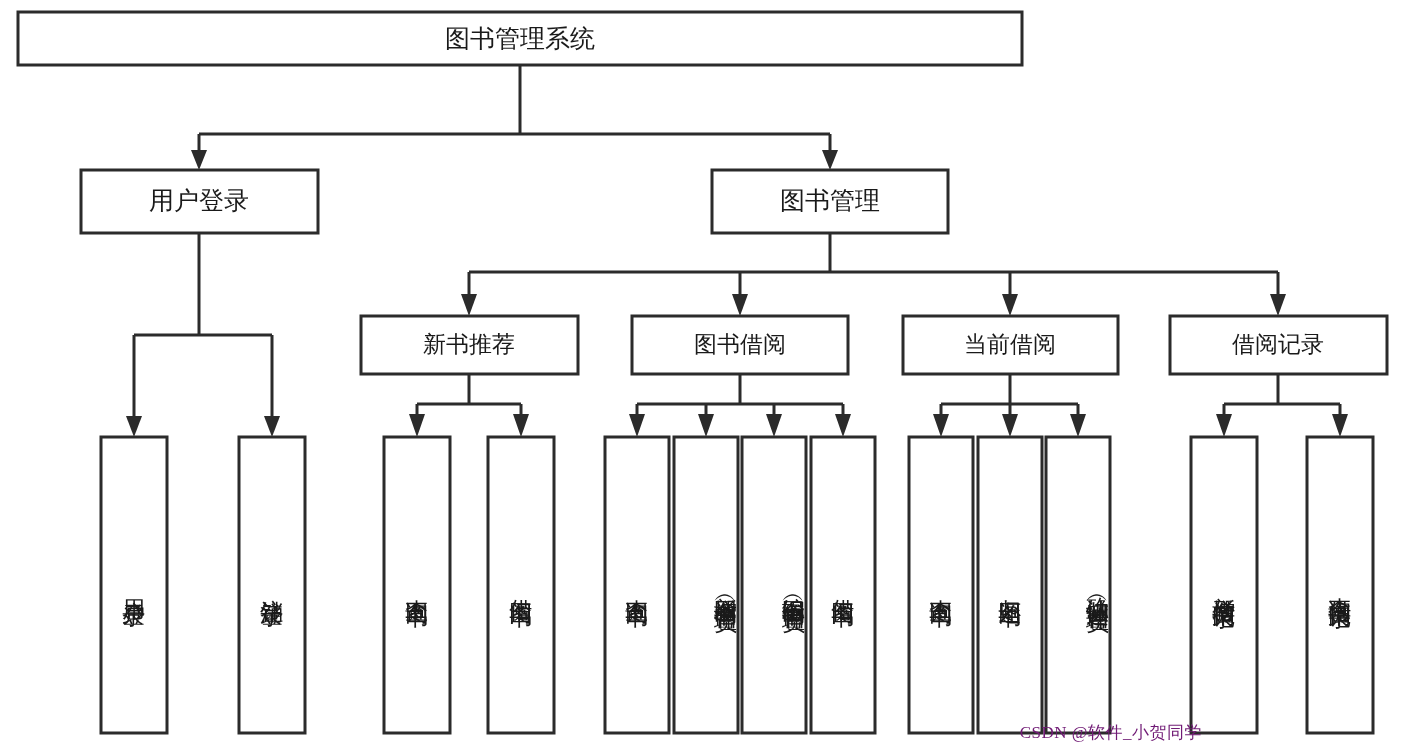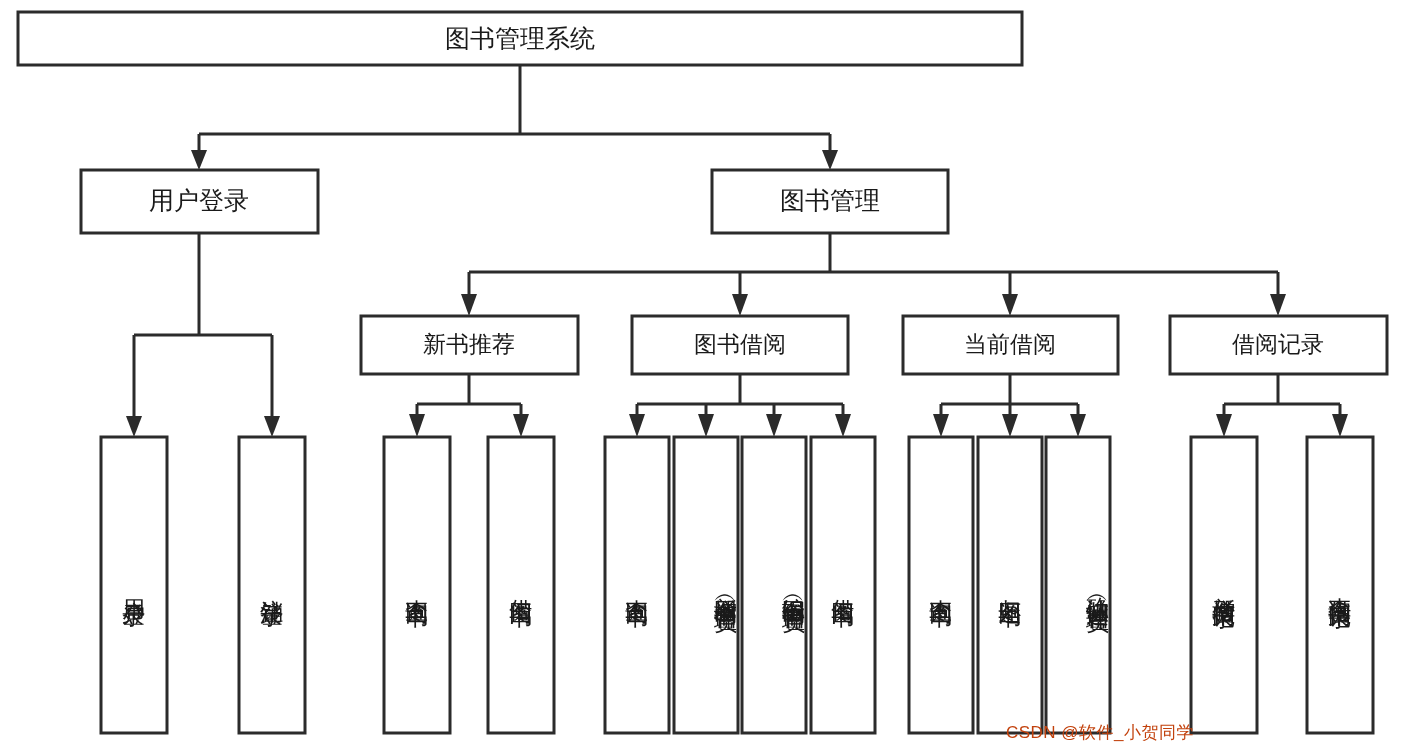--- a/index.html
+++ b/index.html
@@ -39,25 +39,25 @@
     font-size:23px;
     line-height:1.06;
     letter-spacing:2px;
     color:#1a1a1a;
     white-space:nowrap;
     pointer-events:none;
     text-align:center;
   }
   .watermark{
     position:absolute;
-    right:8px;
+    right:0;
     bottom:3px;
-    font-family:Liberation Sans, sans-serif;
+    font-family:Liberation Serif, serif;
     font-size:17px;
-    color:#c2410c;
+    color:#701a75;
     letter-spacing:0.5px;
     white-space:nowrap;
   }
 </style>
 </head>
 <body>
 
 <div id="diagram-root">
 
   <svg class="canvas" viewBox="0 0 1405 747">

